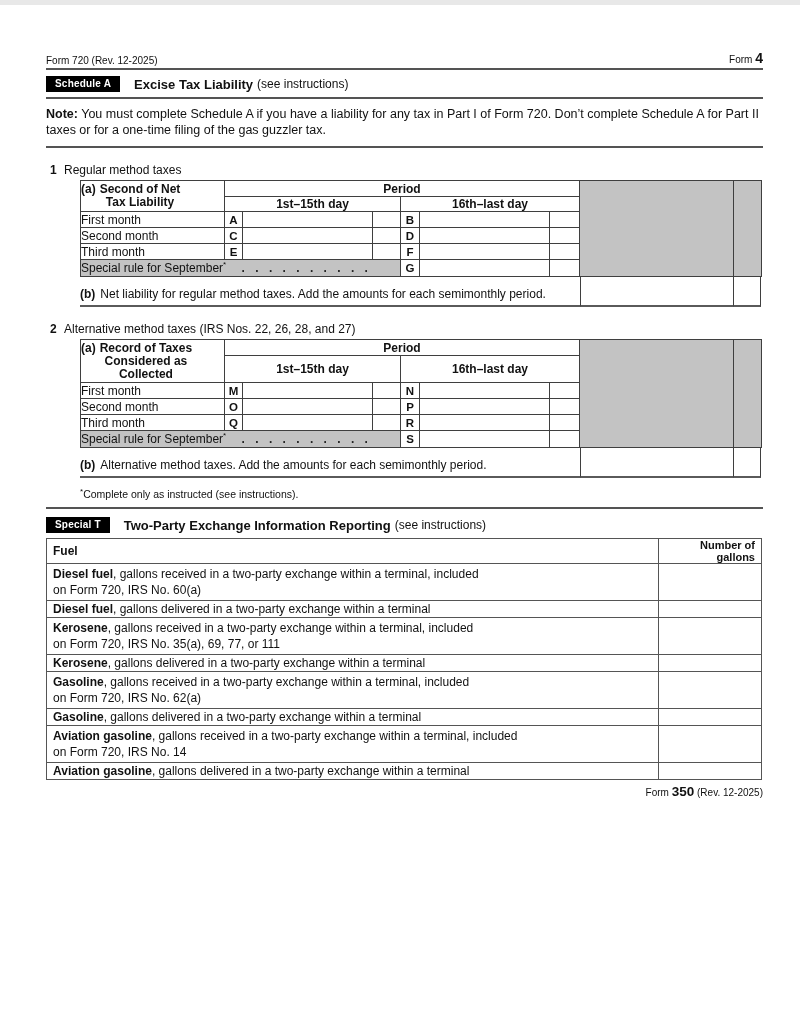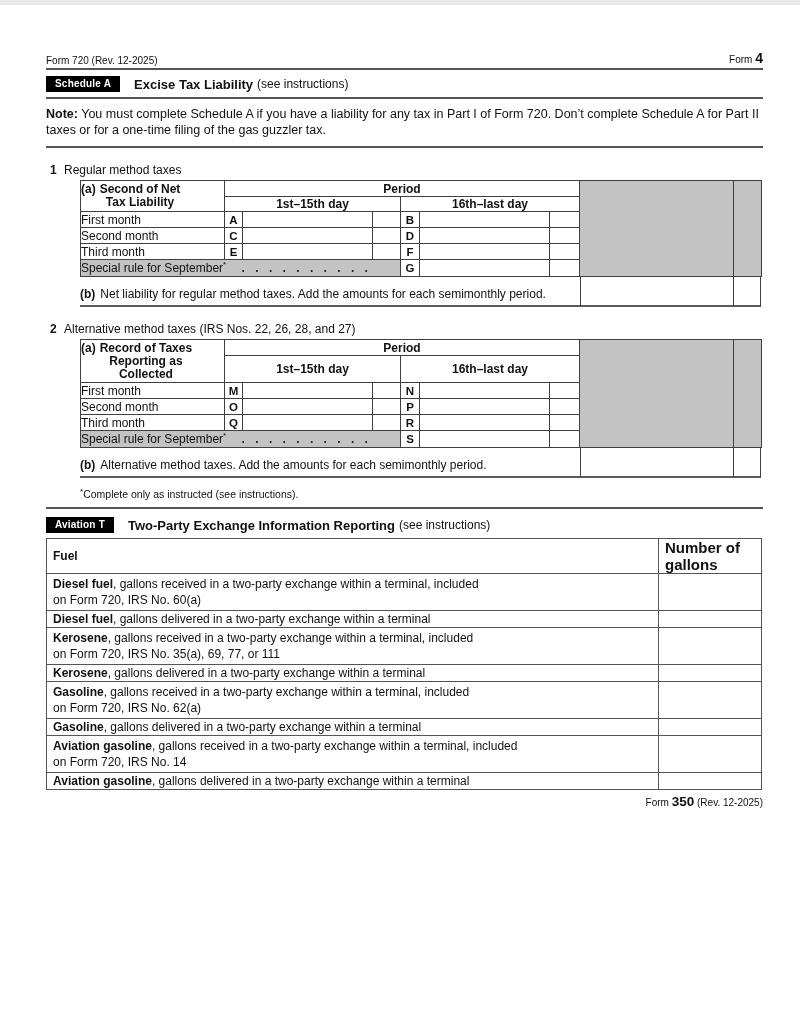--- a/index.html
+++ b/index.html
@@ -99,21 +99,21 @@
 
   
   .footnote { margin-top: 10px; margin-left: 34px; font-size: 10.5px; }
   .rule { margin-top: 7px; border-bottom: 2px solid #545454; }
 
   
   table.st { border-collapse: collapse; table-layout: fixed; width: 715px; margin-top: 5px; font-size: 12px; }
   table.st td, table.st th { border: 1px solid #555; padding: 0 6px; vertical-align: middle; }
   table.st tr.st-head { height: 18px; }
   table.st th.fuel-h { text-align: left; font-size: 12px; font-weight: bold; }
-  table.st th.gal-h { font-size: 15px; font-weight: bold; text-align: left; }
+  table.st th.gal-h { font-size: 11px; font-weight: bold; text-align: right; }
   tr.st-2 { height: 37px; }
   tr.st-1 { height: 17px; }
   td.st-fuel { line-height: 16px; padding-top: 2px; padding-bottom: 3px; }
   td.st-fuel b { font-weight: bold; }
   .st-line2:empty { display: none; }
 
   
   .pgfooter { margin-top: 4px; text-align: right; font-size: 10px; }
   .pgfooter b { font-size: 13.5px; font-weight: bold; }
 </style>
@@ -247,21 +247,21 @@
           <col style="width:154px">
             <col style="width:28px">
         </colgroup>
         <tbody>
             <tr class="r-period">
           <th class="hd-label" rowspan="2">
             <span class="hd-wrap">
               <span class="pfx">(a)</span>
               <span class="hd-lines">
                 <div>Record of Taxes</div>
-                <div>Reporting as</div>
+                <div>Considered as</div>
                 <div>Collected</div>
               </span>
             </span>
           </th>
           <th colspan="6">Period</th>
           <td class="gray-a" rowspan="6"></td>
           <td class="gray-b" rowspan="6"></td>
         </tr>
         <tr class="r-sub2">
           <th colspan="3">1st–15th day</th>
@@ -315,21 +315,21 @@
         <div class="b-cents"></div>
       </div>
     </div>
 
     <div class="footnote">
       <sup>*</sup><span>Complete only as instructed (see instructions).</span>
     </div>
     <div class="rule"></div>
 
     <div class="sched-head" style="margin-top:8px; border-bottom:none; padding-bottom:0;">
-      <span class="badge">Aviation T</span>
+      <span class="badge">Special T</span>
       <span class="sched-title">Two-Party Exchange Information Reporting</span>
       <span class="sched-sub">(see instructions)</span>
     </div>
 
     <table class="st">
       <colgroup>
           <col style="width:612px">
           <col style="width:103px">
         </colgroup>
       <tbody>

